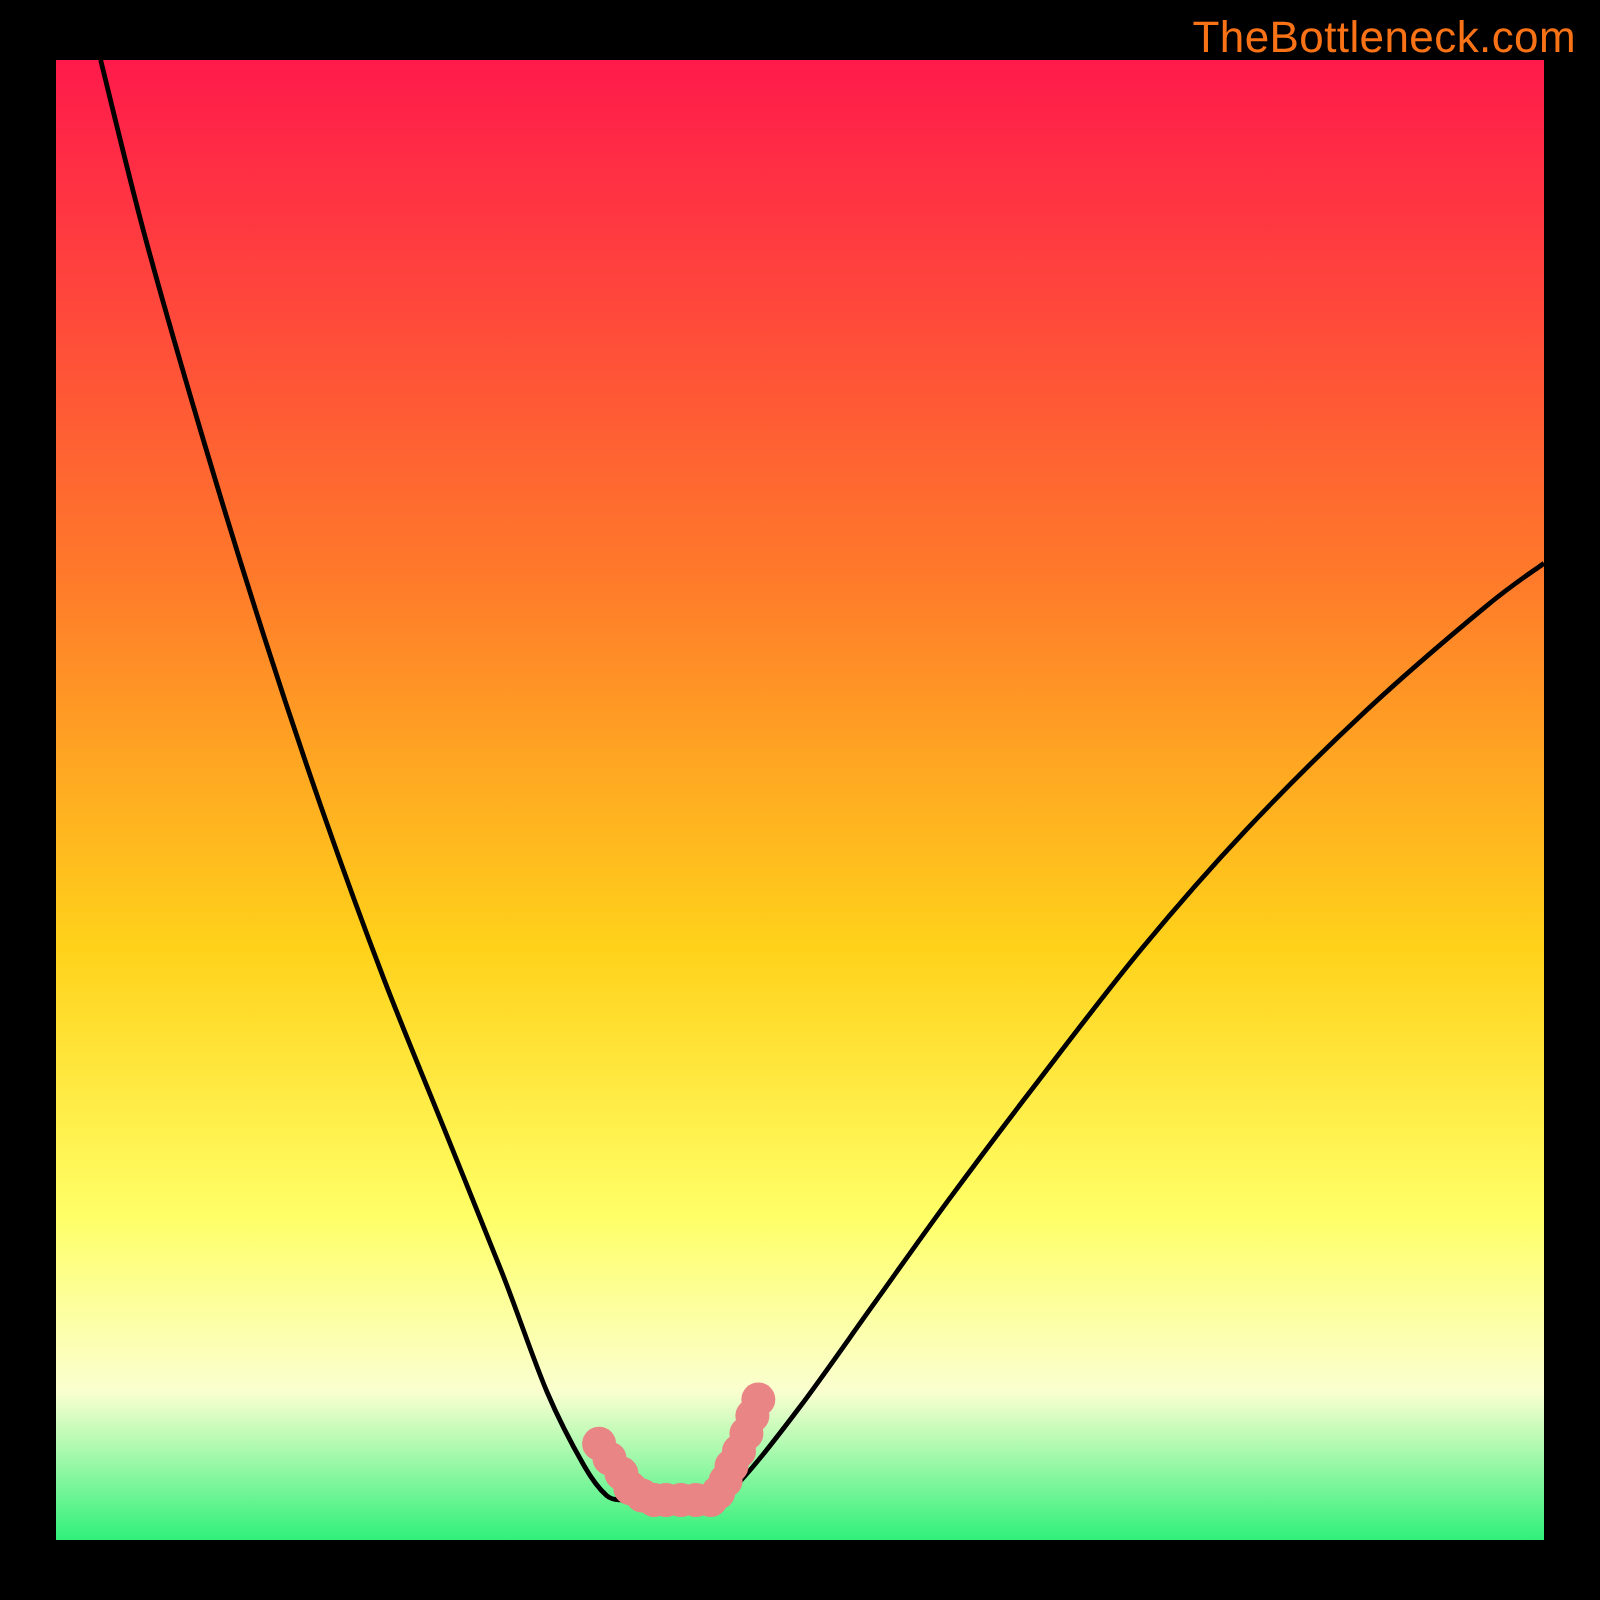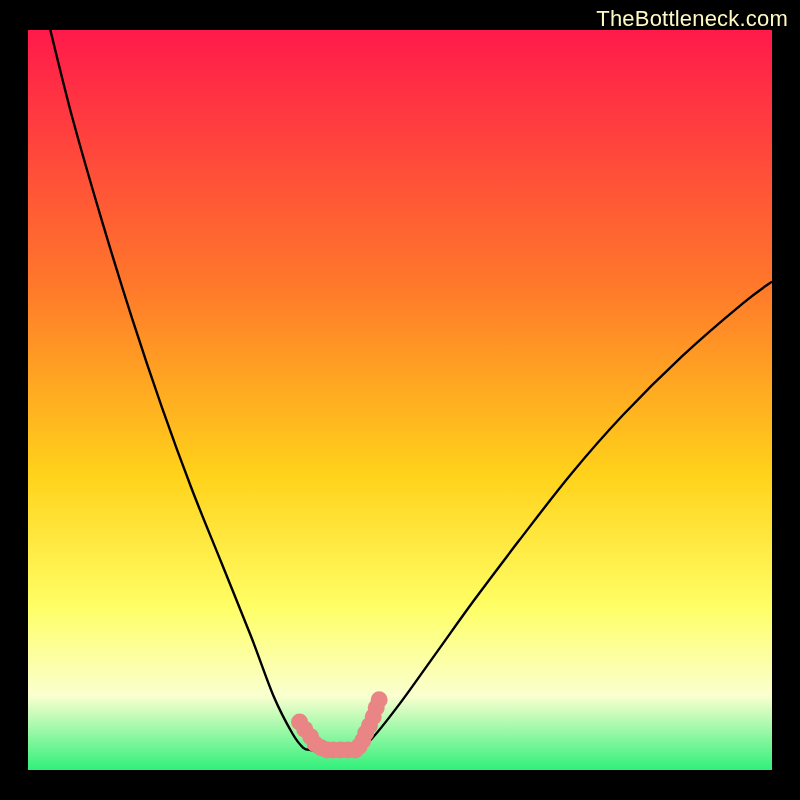--- a/index.html
+++ b/index.html
@@ -26,21 +26,21 @@
   }
   .plot svg {
     width: 100%;
     height: 100%;
     display: block;
   }
   .watermark {
     position: absolute;
     top: 6px;
     right: 12px;
-    color: #fef9c3;
+    color: #f97316;
     font-size: 22px;
     letter-spacing: 0.2px;
     font-weight: 500;
   }
 </style>
 </head>
 <body>
 
 <div class="outer">
   <div class="watermark">TheBottleneck.com</div>

